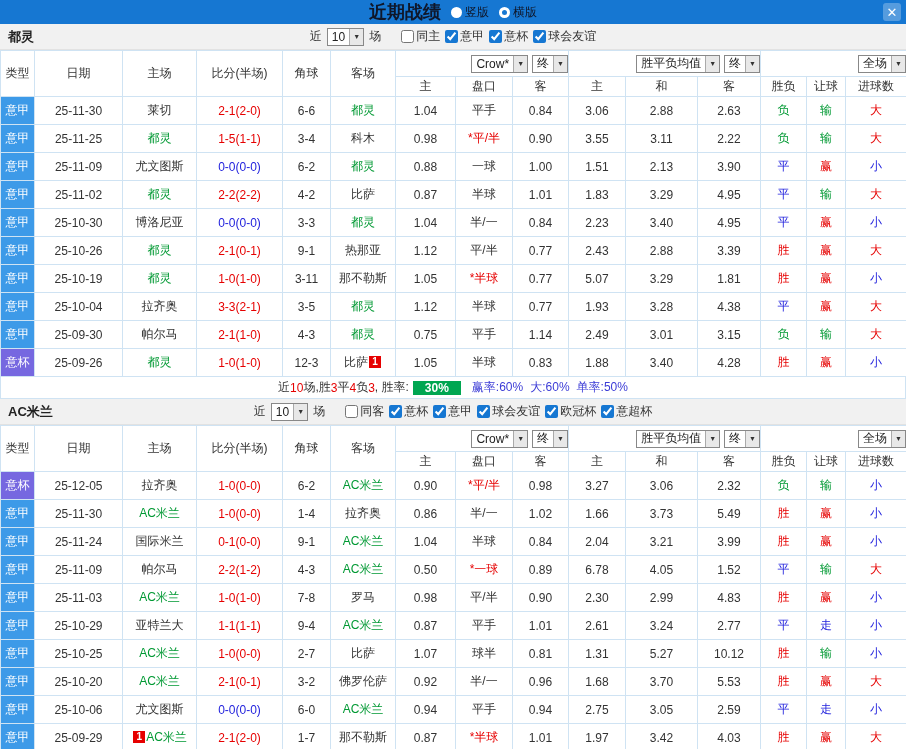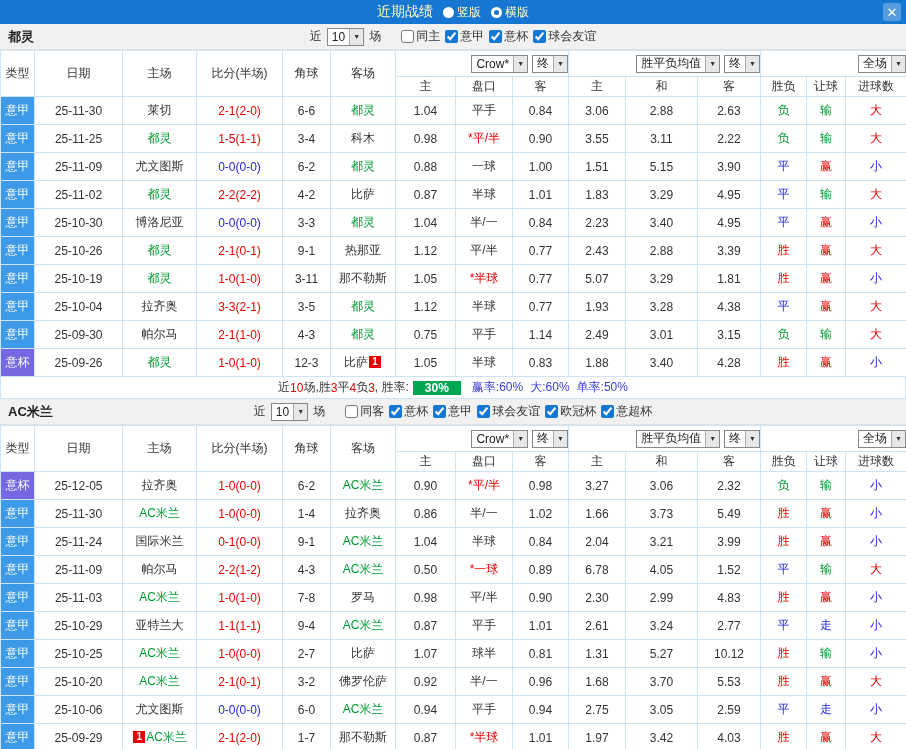--- a/index.html
+++ b/index.html
@@ -2,23 +2,23 @@
 <html><head>
 <meta charset="utf-8">
 <style>
   * { margin:0; padding:0; box-sizing:border-box; }
   html,body { width:906px; height:749px; overflow:hidden; background:#fff;
     font-family:"Liberation Sans","DejaVu Sans",sans-serif; }
 
   
   .titlebar { height:24px; background:#1677d2; display:flex; align-items:center;
     justify-content:center; gap:10px; position:relative; }
-  .titlebar .title { color:#fef9c3; font-weight:normal; font-size:14px; }
+  .titlebar .title { color:#0f172a; font-weight:bold; font-size:18px; }
   .radio-group { display:flex; align-items:center; gap:10px; }
-  .radio { display:inline-flex; align-items:center; gap:3px; color:#fef9c3; font-size:12px; cursor:pointer; }
+  .radio { display:inline-flex; align-items:center; gap:3px; color:#0f172a; font-size:12px; cursor:pointer; }
   .rdot { width:11px; height:11px; border-radius:50%; background:#fff; position:relative; display:inline-block; }
   .rdot.on::after { content:''; position:absolute; left:3px; top:3px; width:5px; height:5px;
     border-radius:50%; background:#1677d2; }
   .close-btn { position:absolute; right:5px; top:3px; width:18px; height:18px;
     background:rgba(255,255,255,.28); border-radius:3px; color:#fff; font-size:13px;
     font-weight:bold; display:flex; align-items:center; justify-content:center; cursor:pointer; }
 
   
   .section-bar { height:26px; background:#f1f1f1; border-bottom:1px solid #e2e2e2;
     position:relative; display:flex; align-items:center; justify-content:center; }
@@ -218,21 +218,21 @@
           <td class="type-cell type-blue">意甲</td>
           <td>25-11-09</td>
           <td><span>尤文图斯</span></td>
           <td class="sc-blue">0-0(0-0)</td>
           <td>6-2</td>
           <td><span class="focus">都灵</span></td>
           <td>0.88</td>
           <td>一球</td>
           <td>1.00</td>
           <td>1.51</td>
-          <td>5.15</td>
+          <td>2.13</td>
           <td>3.90</td>
           <td class="c-blue">平</td>
           <td class="c-red">赢</td>
           <td class="c-blue">小</td>
         </tr>
         <tr>
           <td class="type-cell type-blue">意甲</td>
           <td>25-11-02</td>
           <td><span class="focus">都灵</span></td>
           <td class="sc-red">2-2(2-2)</td>

